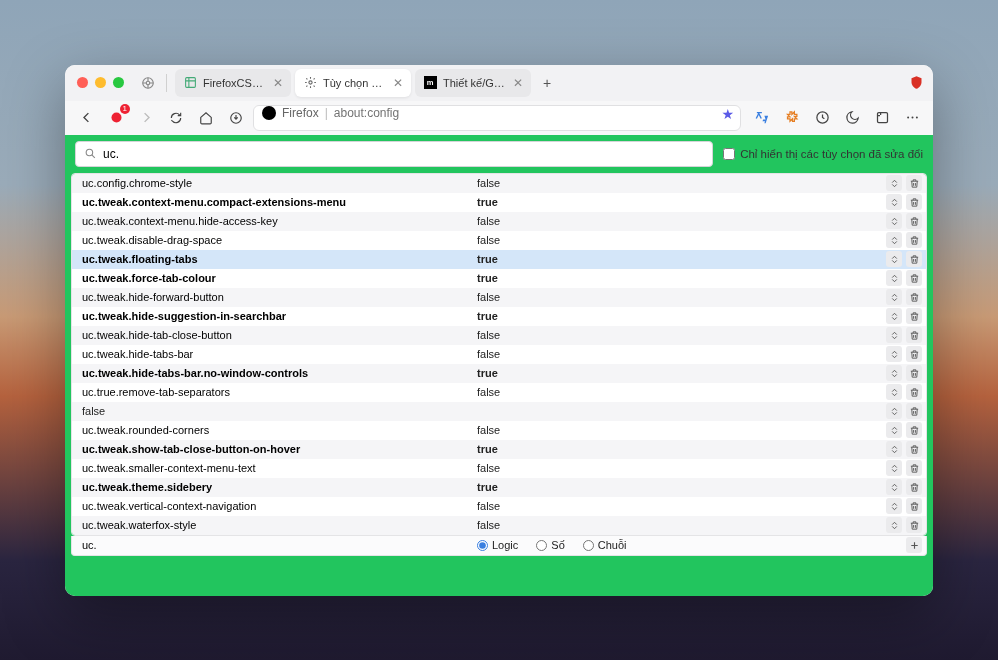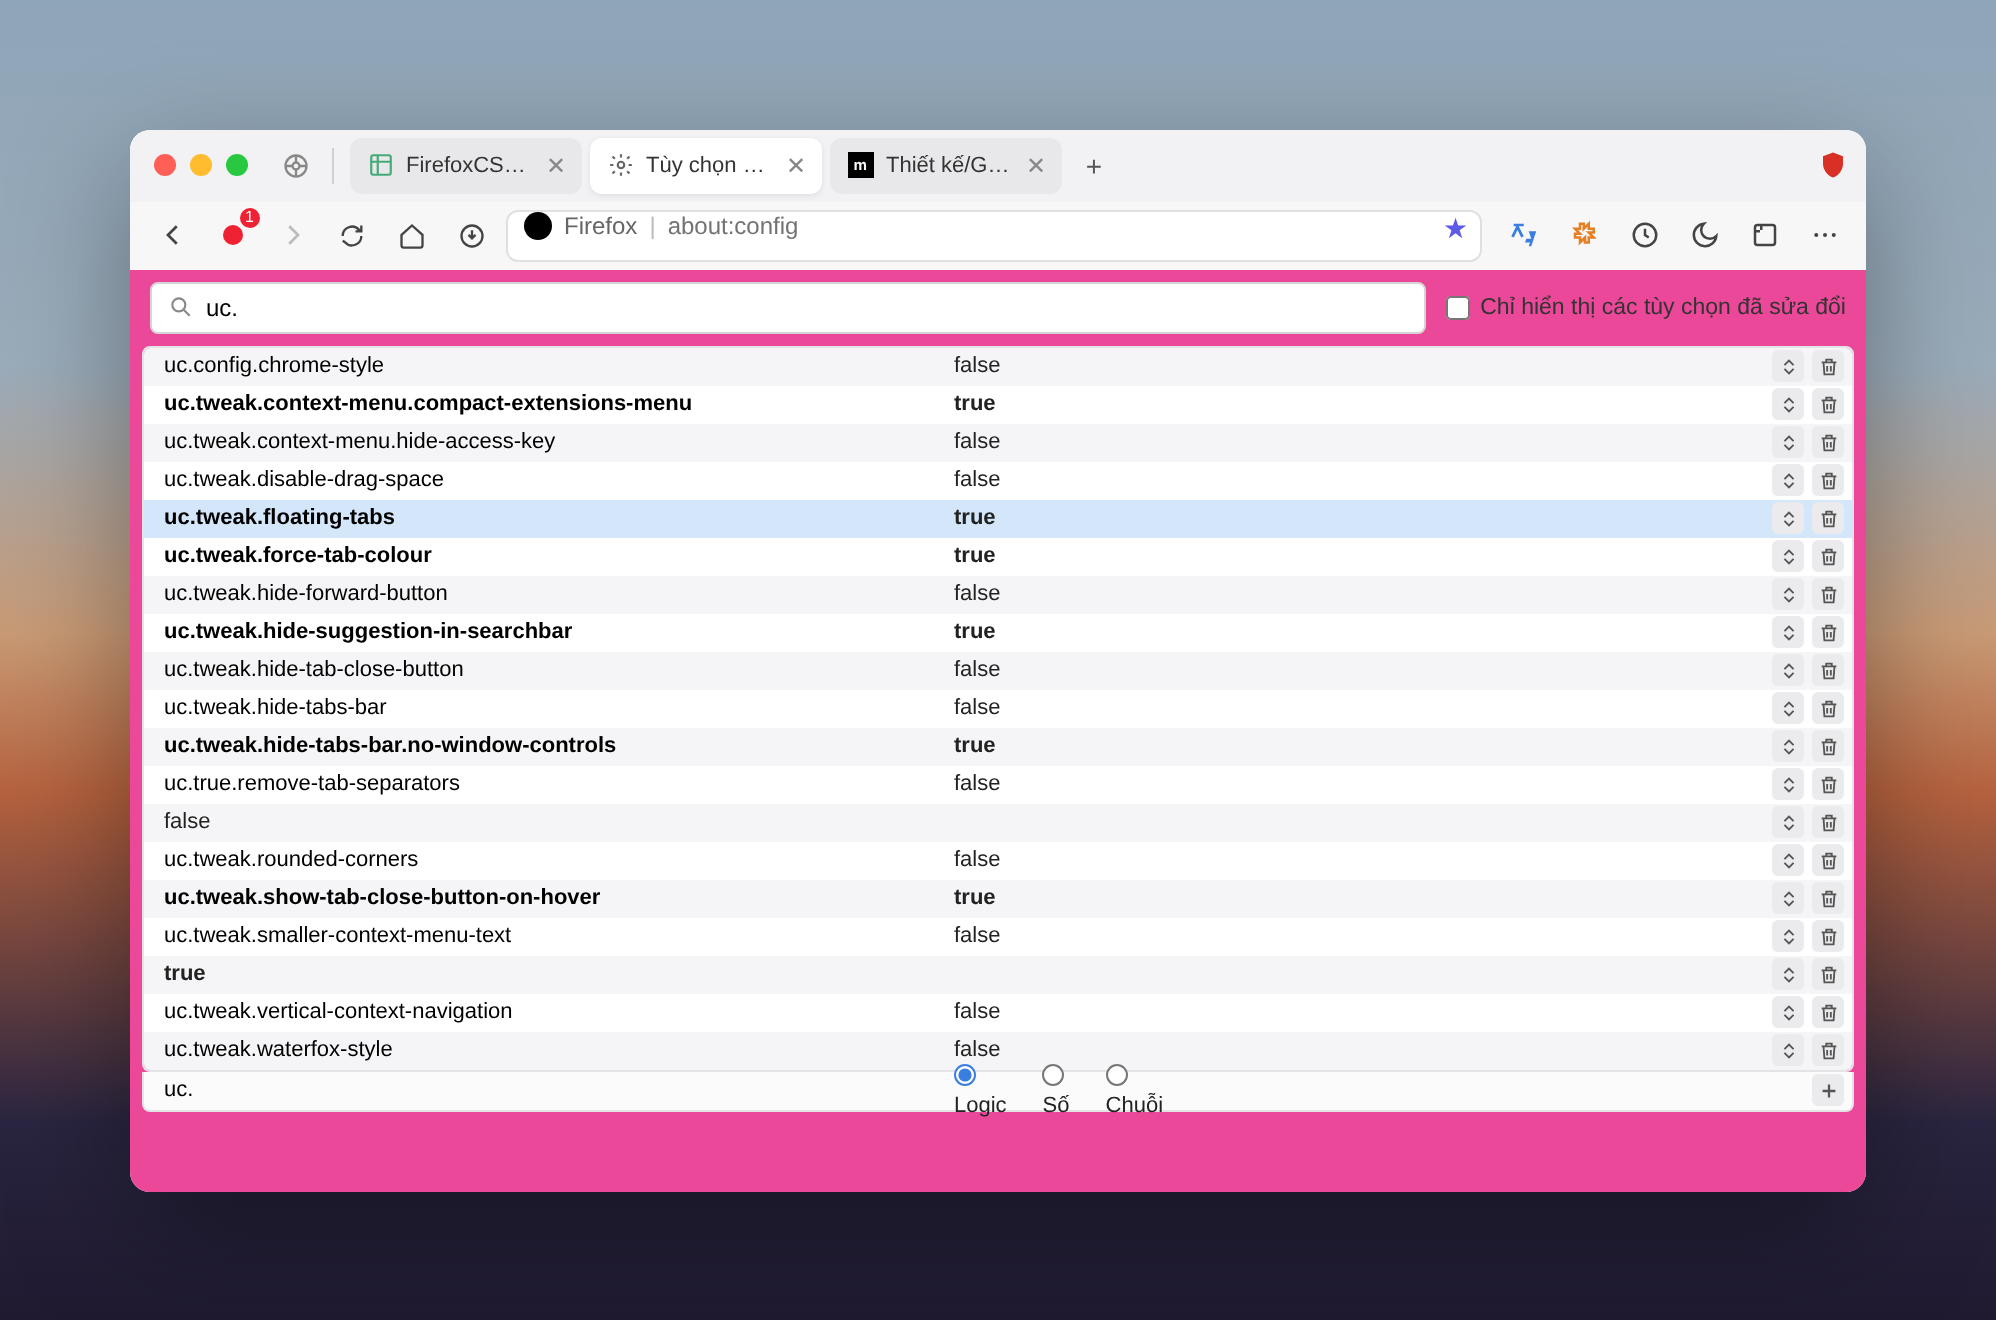--- a/index.html
+++ b/index.html
@@ -77,21 +77,21 @@
   border-radius: 6px; display:flex; align-items:flex-start; gap:6px;
   padding: 0 6px 0 8px; font-size: 12px;
 }
 .urlbar .ff-logo { width:14px; height:14px; background:#000; border-radius:50%;}
 .urlbar .prefix { color: #666; }
 .urlbar .addr { color: #737373; flex:1;}
 .urlbar .sep { color: #bbb; }
 .star { color: #5b5be7; font-size: 14px;}
 .ext-icons { display:flex; gap:4px; margin-left:4px;}
 .ext-icons .tbtn svg { width:15px; height:15px; }
-.content { flex:1; padding: 6px 6px 10px 6px; overflow:hidden; background:#ec4899;}
+.content { flex:1; padding: 6px 6px 10px 6px; overflow:hidden; background:#22c55e;}
 .searchrow { display:flex; align-items:center; gap:10px; padding: 0 4px 6px 4px;}
 .searchbox {
   flex:1; height:26px; border:1px solid #d5d5d8; border-radius:4px;
   display:flex; align-items:center; padding:0 8px; gap:6px; background:#fff;
 }
 .searchbox svg { width:13px; height:13px; color:#888; flex:0 0 13px;}
 .searchbox input { border:none; outline:none; font-size:12px; flex:1; background:transparent;}
 .chk-label { display:flex; align-items:center; gap:5px; font-size:11.5px; color:#333; white-space:nowrap;}
 .chk-label input { width:12px; height:12px;}
 .pref-table { border:1px solid #e4e4e6; border-radius:4px; overflow:hidden;}
@@ -111,21 +111,21 @@
   display:inline-flex; align-items:center; justify-content:center;
   color:#555;
 }
 .act-btn svg { width:11px; height:11px;}
 .add-row {
   display:flex; align-items:center; height:20px;
   border:1px solid #e4e4e6; border-top:none; border-radius:0 0 4px 4px;
   padding:0 4px 0 10px; font-size:11px; background:#fbfbfc;
 }
 .add-row .pref-val { display:flex; gap:18px; align-items:center;}
-.radio-opt { display:flex; align-items:flex-start; gap:4px;flex-direction:column;}
+.radio-opt { display:flex; align-items:flex-end; gap:4px;}
 .radio-opt input { width:11px; height:11px; accent-color:#3a7fe0;}
 .add-btn {
   width:16px; height:16px; border-radius:3px; background:#ebebed;
   display:inline-flex; align-items:center; justify-content:center; color:#555;
 }
 </style>
 </head>
 <body>
 
 <div class="window">
@@ -527,20 +527,21 @@
               </svg>
             </span>
       <span class="act-btn">
               <svg viewBox="0 0 24 24" fill="none" stroke="currentColor" stroke-width="2">
                 <path d="M4 7h16M9 7V4h6v3M6 7l1 13h10l1-13M10 11v6M14 11v6"></path>
               </svg>
             </span>
     </div>
         </div>
         <div class="pref-row bold">
+    <div class="pref-name">uc.tweak.theme.sidebery</div>
     <div class="pref-val">true</div>
     <div class="pref-actions">
       <span class="act-btn">
               <svg viewBox="0 0 24 24" fill="none" stroke="currentColor" stroke-width="2">
                 <path d="M7 10l5-5 5 5M7 14l5 5 5-5"></path>
               </svg>
             </span>
       <span class="act-btn">
               <svg viewBox="0 0 24 24" fill="none" stroke="currentColor" stroke-width="2">
                 <path d="M4 7h16M9 7V4h6v3M6 7l1 13h10l1-13M10 11v6M14 11v6"></path>

